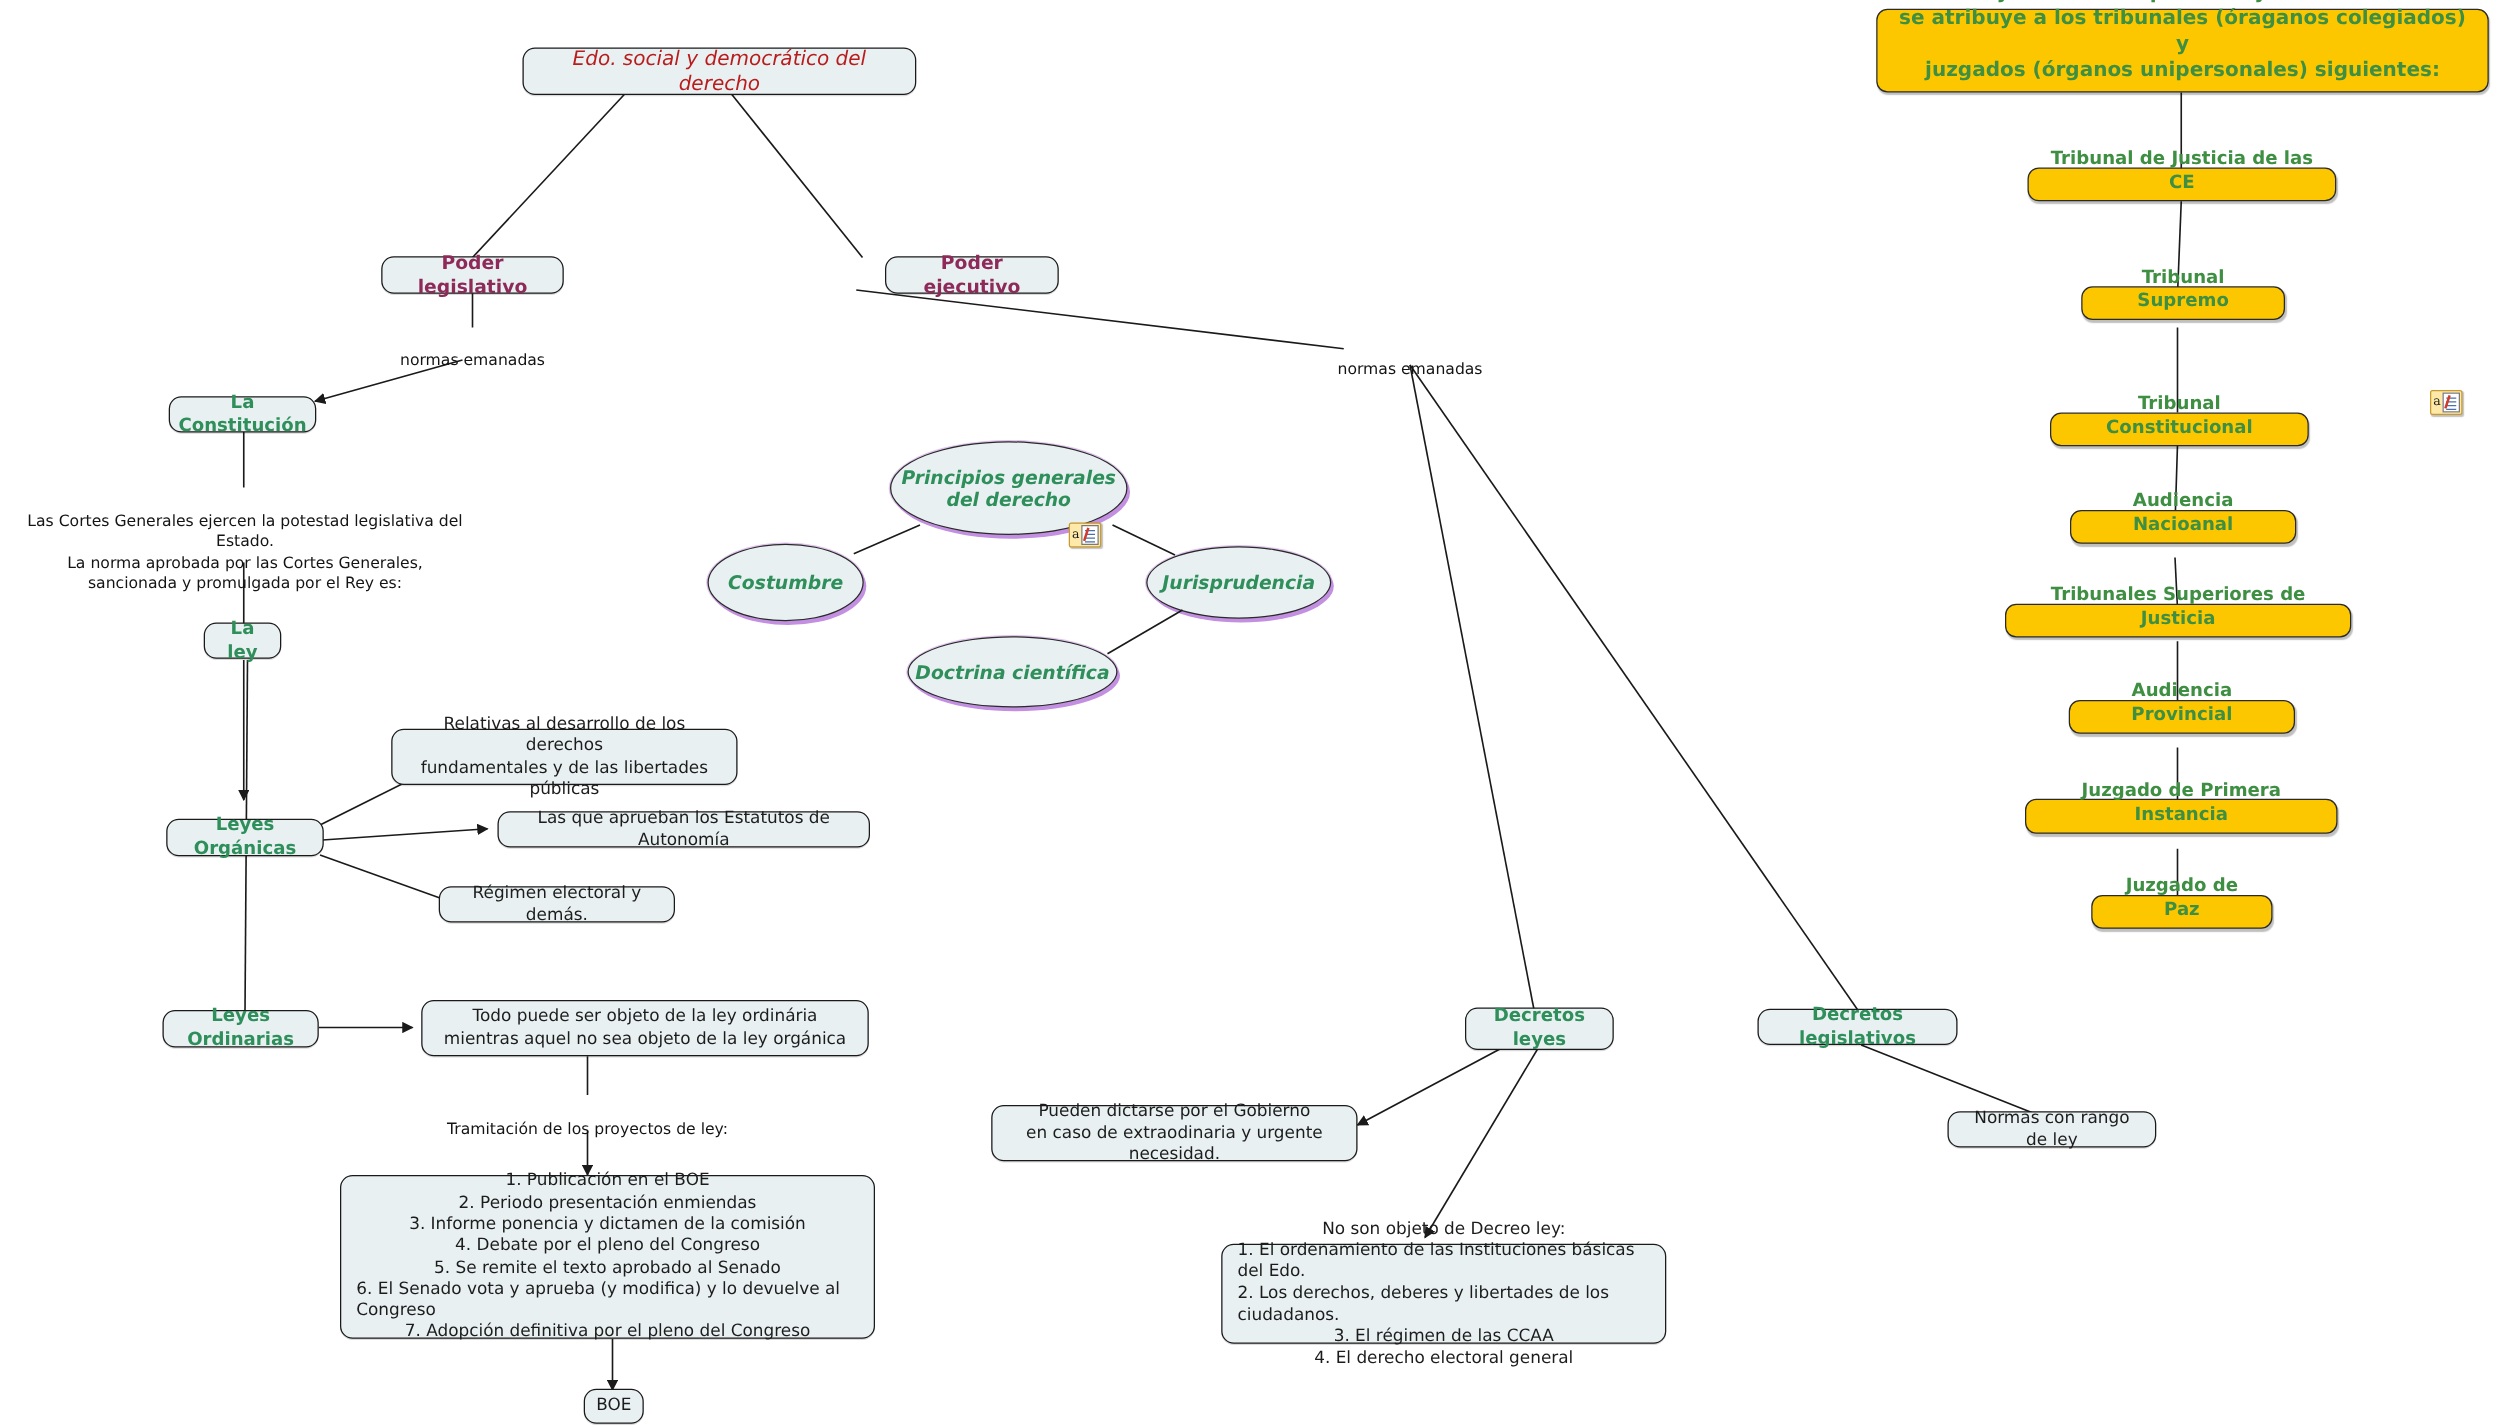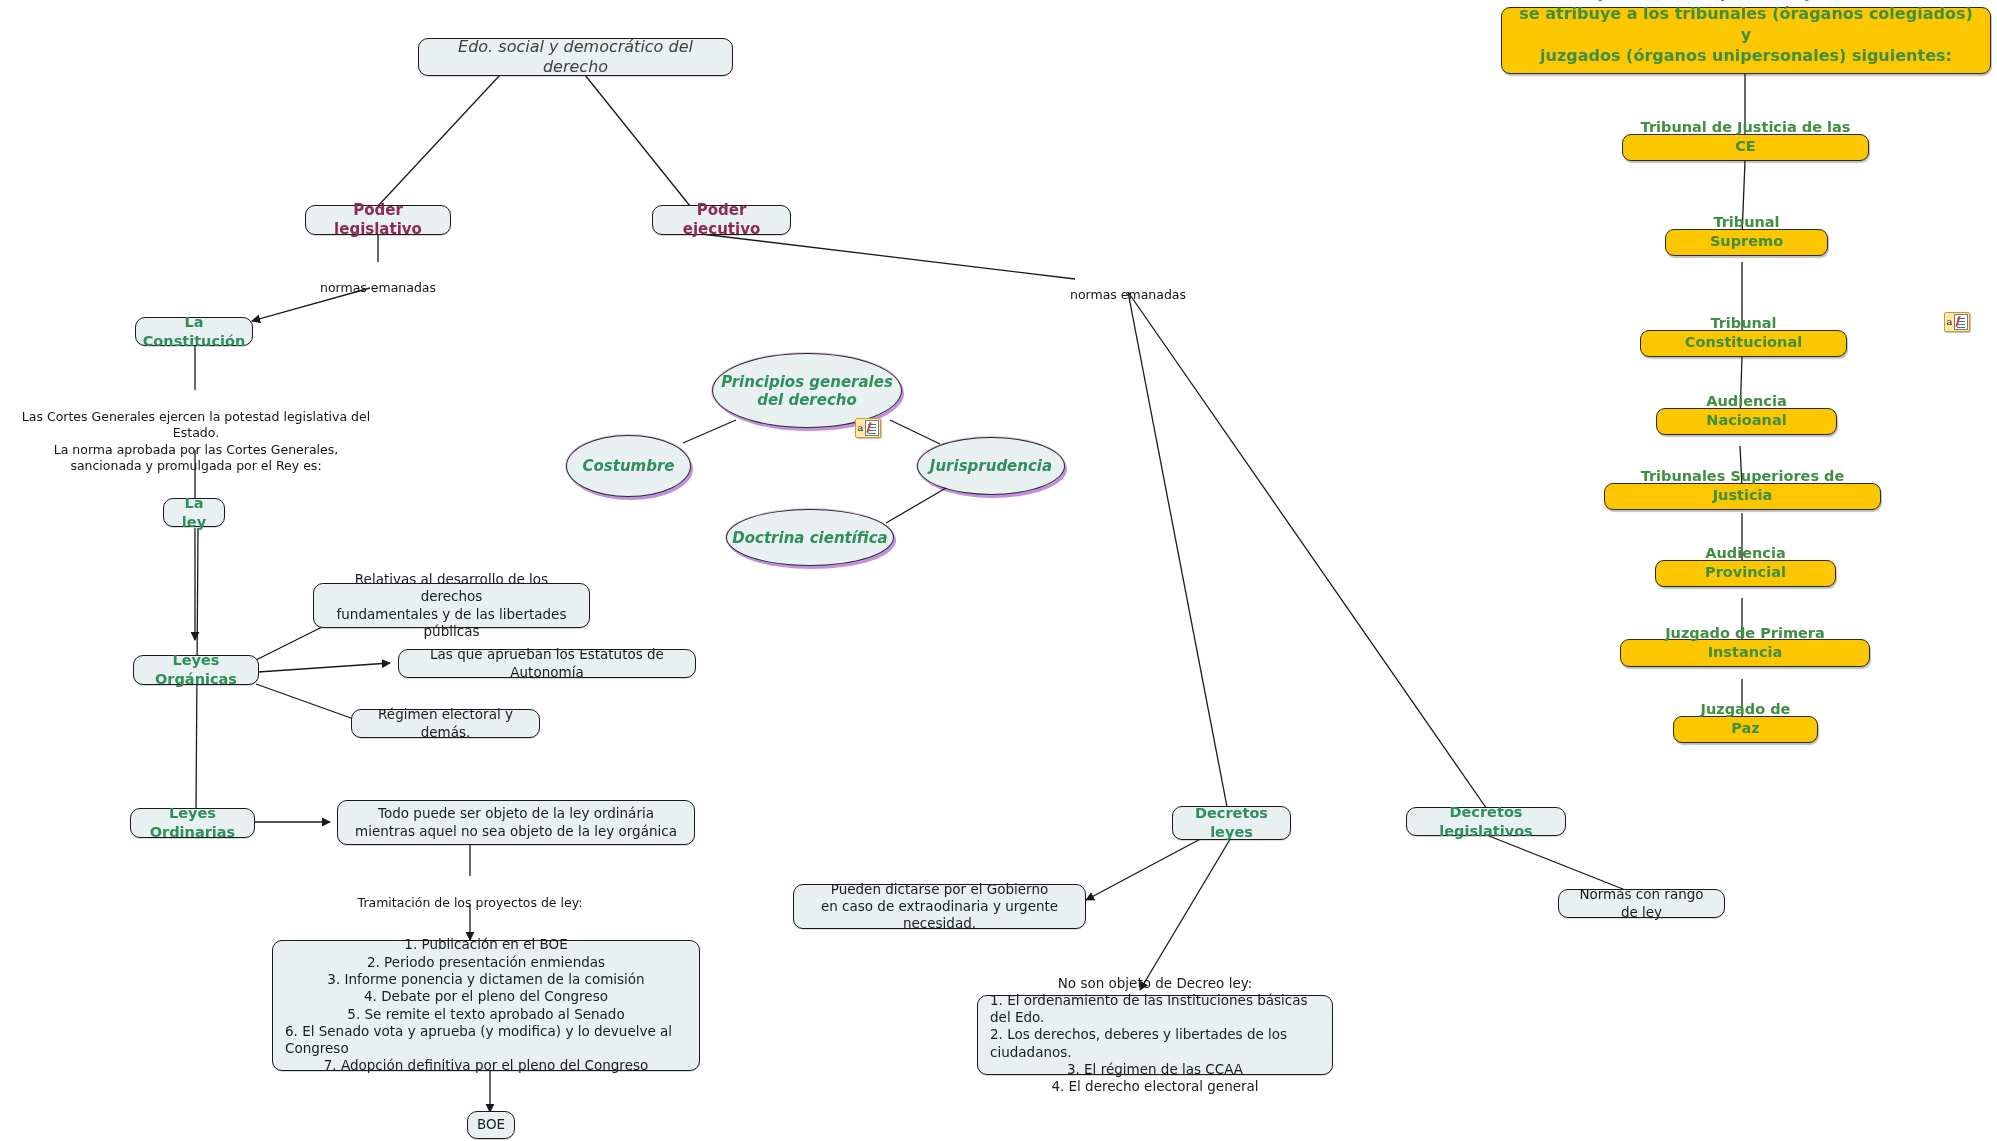--- a/index.html
+++ b/index.html
@@ -24,21 +24,21 @@
     background:#e8f0f2;
     border:1.3px solid #1a1a1a;
     border-radius:10px;
     box-shadow:0 1px 0 rgba(0,0,0,.15);
     padding:5px 17px;
     font-size:13.5px;
     color:#1c1c1c;
     line-height:1.28;
   }
   
-  .root{font-style:italic;font-size:16px;color:#404040;padding:9px 16px;}
+  .root{font-style:italic;font-size:16px;color:#b91c1c;padding:9px 16px;}
 
   
   .magenta{color:#8e2a59;font-weight:bold;font-size:15px;}
   
   .green{color:#2f8f5b;font-weight:bold;font-size:14.5px;}
 
   
   .linklabel{
     position:absolute;font-size:12.5px;color:#141414;
     text-align:center;white-space:pre-line;line-height:1.32;
@@ -158,21 +158,21 @@
   </svg>
 
   <div class="node box root" style="left:418px;top:38px;width:315px;height:38px;">
     <span>Edo. social y democrático del derecho</span>
   </div>
 
   <div class="node box magenta" style="left:305px;top:205px;width:146px;height:30px;">
     <span>Poder legislativo</span>
   </div>
 
-  <div class="node box magenta" style="left:652px;top:205px;width:139px;height:30px;">
+  <div class="node box magenta" style="left:708px;top:205px;width:139px;height:30px;">
     <span>Poder ejecutivo</span>
   </div>
 
   <div class="linklabel" style="left:288px;top:263px;width:180px;">
     <span>normas emanadas</span>
   </div>
 
   <div class="linklabel" style="left:1038px;top:270px;width:180px;">
     <span>normas emanadas</span>
   </div>

